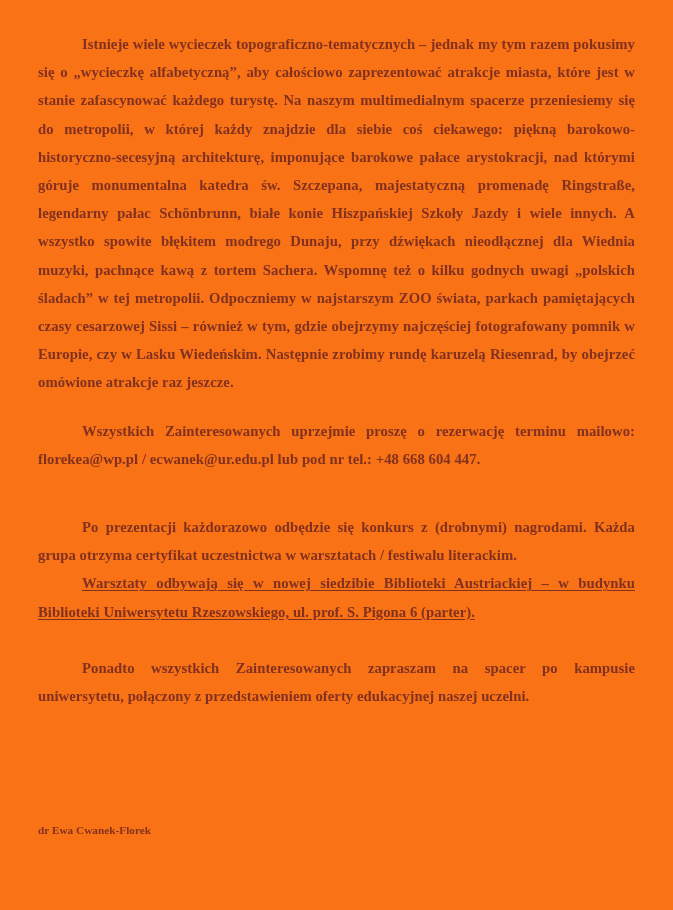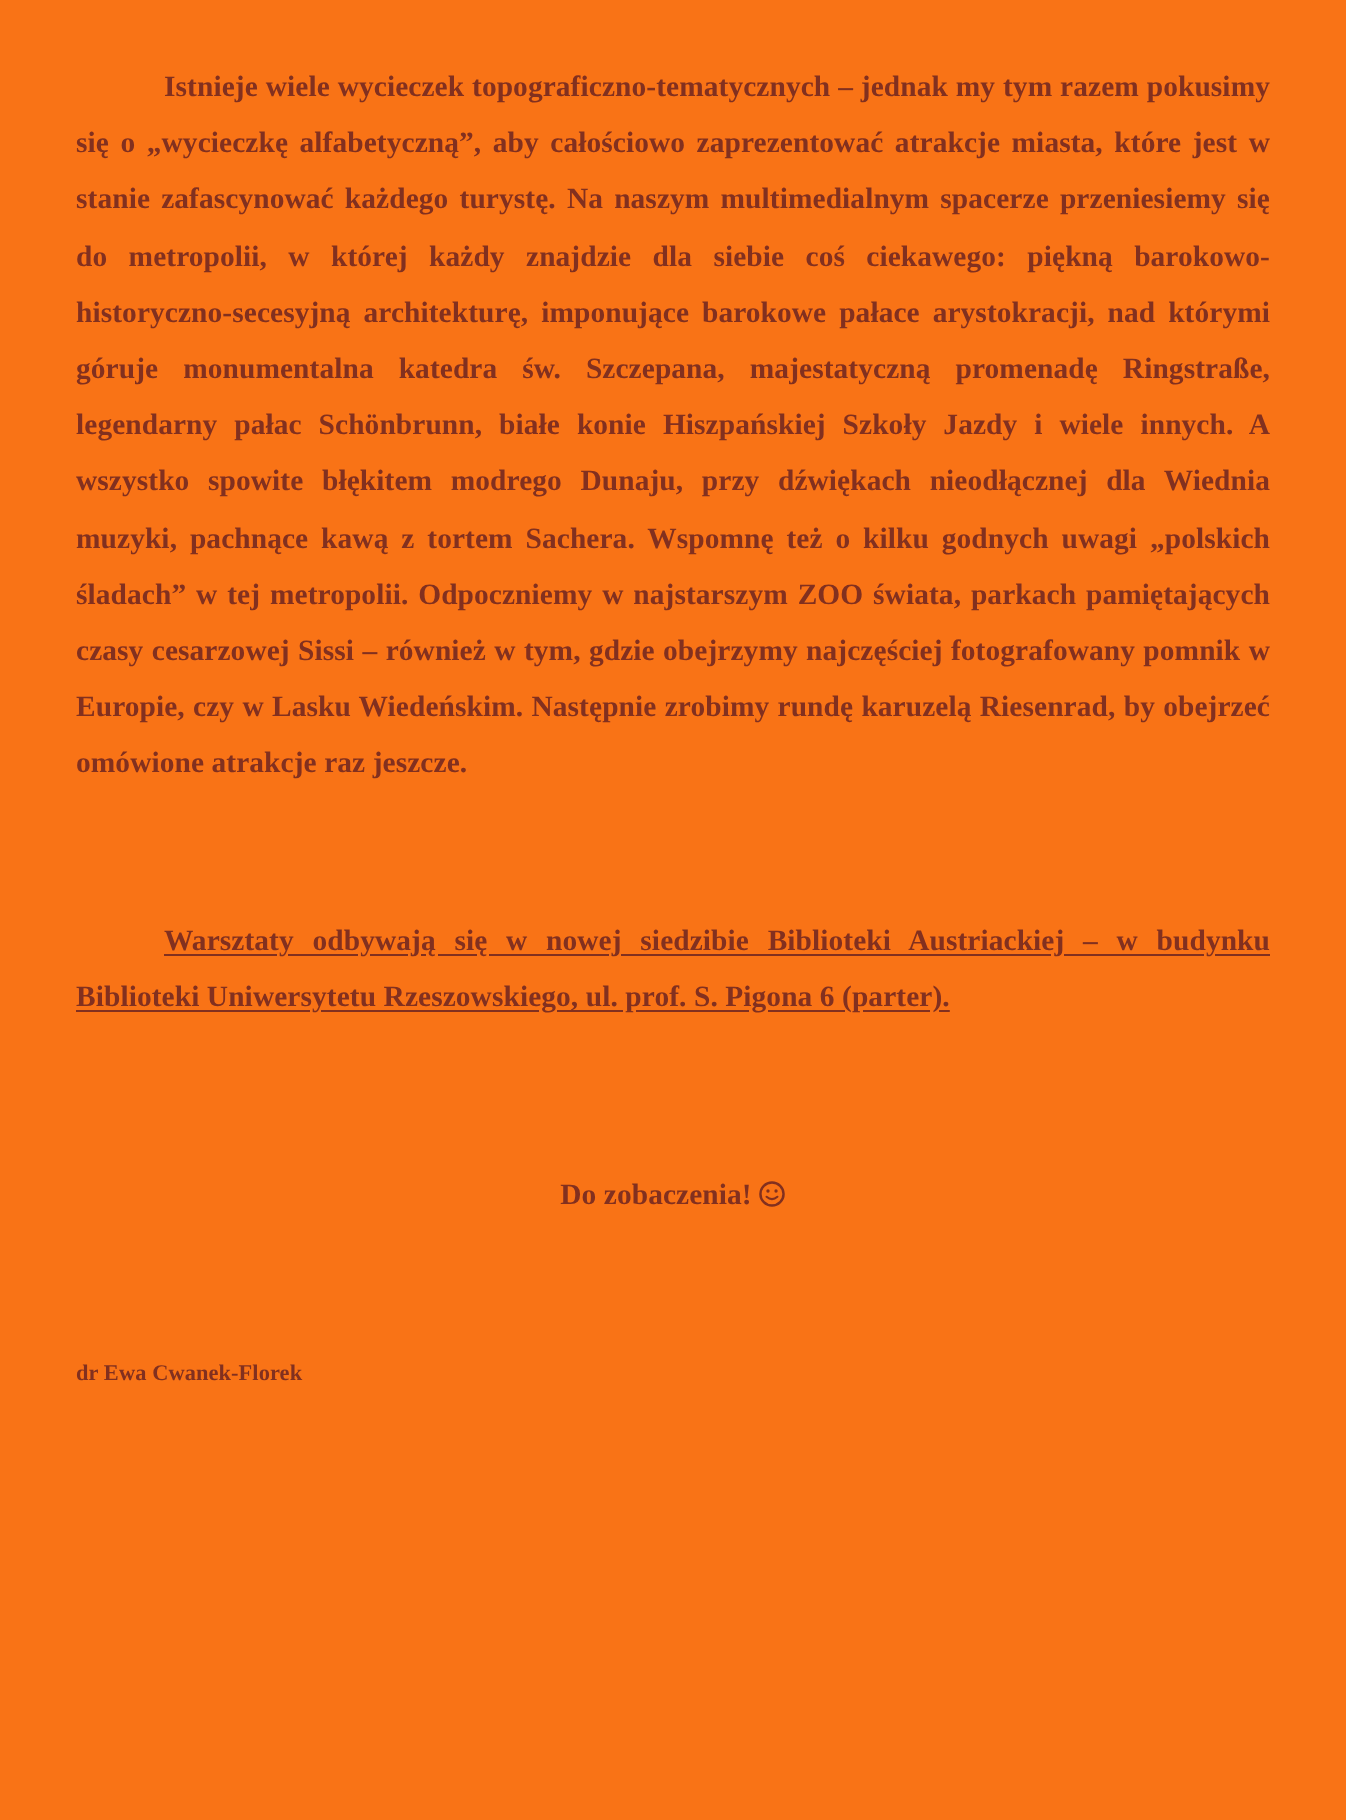--- a/index.html
+++ b/index.html
@@ -78,40 +78,37 @@
 <body>
 
 <div class="page">
 
   <div class="body-copy">
 
     <p class="para">Istnieje wiele wycieczek topograficzno-tematycznych – jednak my tym razem pokusimy się o „wycieczkę alfabetyczną”, aby całościowo zaprezentować atrakcje miasta, które jest w stanie zafascynować każdego turystę. Na naszym multimedialnym spacerze przeniesiemy się do metropolii, w której każdy znajdzie dla siebie coś ciekawego: piękną barokowo-historyczno-secesyjną architekturę, imponujące barokowe pałace arystokracji, nad którymi góruje monumentalna katedra św. Szczepana, majestatyczną promenadę Ringstraße, legendarny pałac Schönbrunn, białe konie Hiszpańskiej Szkoły Jazdy i wiele innych. A wszystko spowite błękitem modrego Dunaju, przy dźwiękach nieodłącznej dla Wiednia muzyki, pachnące kawą z tortem Sachera. Wspomnę też o kilku godnych uwagi „polskich śladach” w tej metropolii. Odpoczniemy w najstarszym ZOO świata, parkach pamiętających czasy cesarzowej Sissi – również w tym, gdzie obejrzymy najczęściej fotografowany pomnik w Europie, czy w Lasku Wiedeńskim. Następnie zrobimy rundę karuzelą Riesenrad, by obejrzeć omówione atrakcje raz jeszcze.</p>
 
     <div class="gap-md"></div>
 
+    <p class="para">Wszystkich Zainteresowanych uprzejmie proszę o rezerwację terminu mailowo: florekea@wp.pl / ecwanek@ur.edu.pl lub pod nr tel.: +48 668 604 447.</p>
 
     <div class="gap-md"></div>
 
 
     <div class="gap-md"></div>
 
+    <p class="para">Po prezentacji każdorazowo odbędzie się konkurs z (drobnymi) nagrodami. Każda grupa otrzyma certyfikat uczestnictwa w warsztatach / festiwalu literackim.</p>
 
     <p class="para"><span class="u-line">Warsztaty odbywają się w nowej siedzibie Biblioteki Austriackiej – w budynku Biblioteki Uniwersytetu Rzeszowskiego, ul. prof. S. Pigona 6 (parter).</span></p>
 
     <div class="gap-lg"></div>
 
+    <p class="para">Ponadto wszystkich Zainteresowanych zapraszam na spacer po  kampusie uniwersytetu, połączony z przedstawieniem oferty edukacyjnej naszej uczelni.</p>
 
     <div class="spacer-before-closing"></div>
 
-    <p class="closing"><span>Do zobaczenia!</span><span class="smiley"><svg width="14" height="14" viewBox="0 0 16 16" aria-hidden="true">
-            <circle cx="8" cy="8" r="6.6" fill="none" stroke="#82301f" stroke-width="1.4"></circle>
-            <circle cx="5.7" cy="6.3" r="0.95" fill="#82301f"></circle>
-            <circle cx="10.3" cy="6.3" r="0.95" fill="#82301f"></circle>
-            <path d="M4.9 9.6 Q8 12.3 11.1 9.6" fill="none" stroke="#82301f" stroke-width="1.2" stroke-linecap="round"></path>
-          </svg></span></p>
 
     <div class="spacer-before-signature"></div>
 
     <div class="signature">
       <div>dr Ewa Cwanek-Florek</div>
 
     </div>
 
   </div>
 </div>

